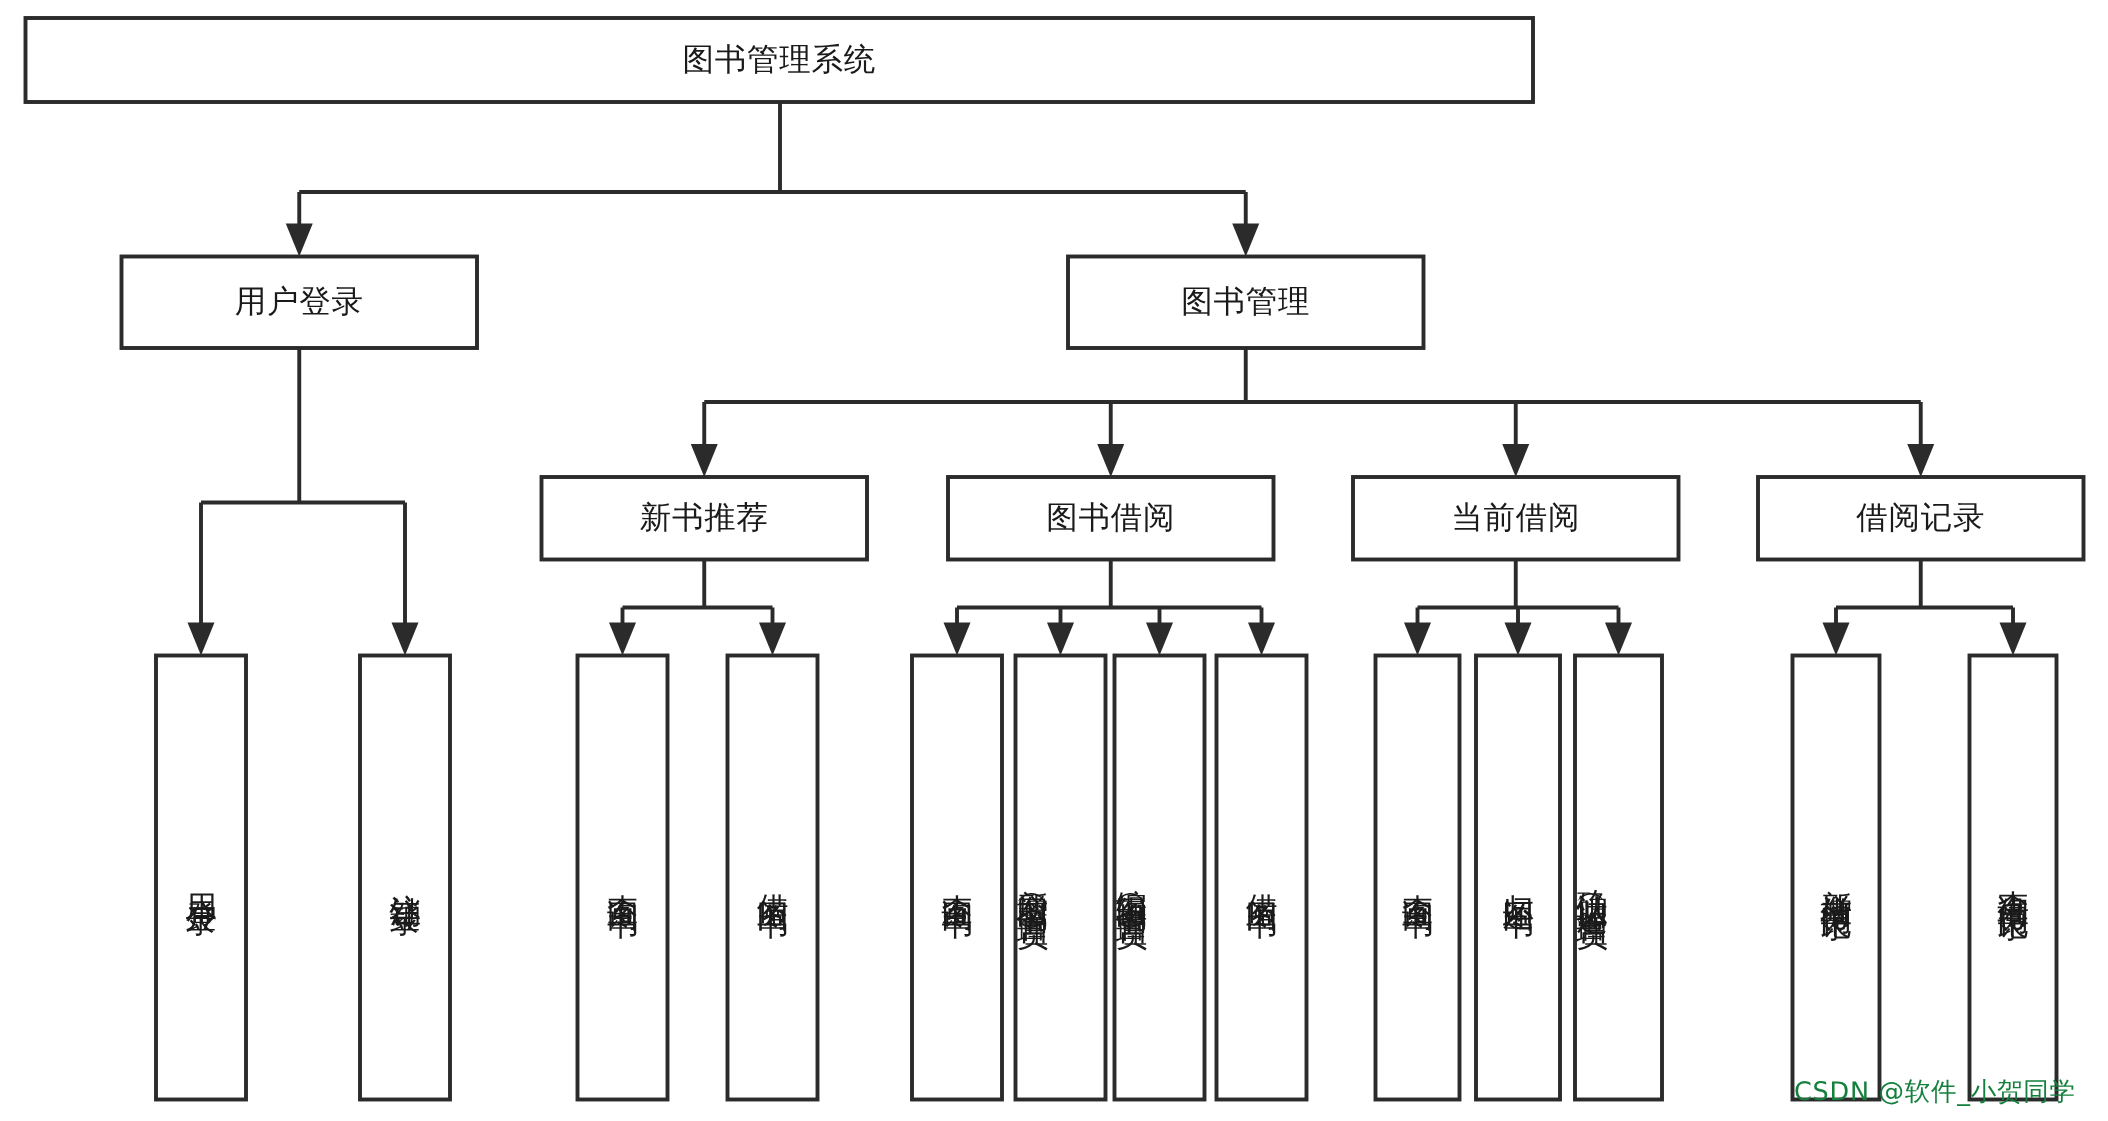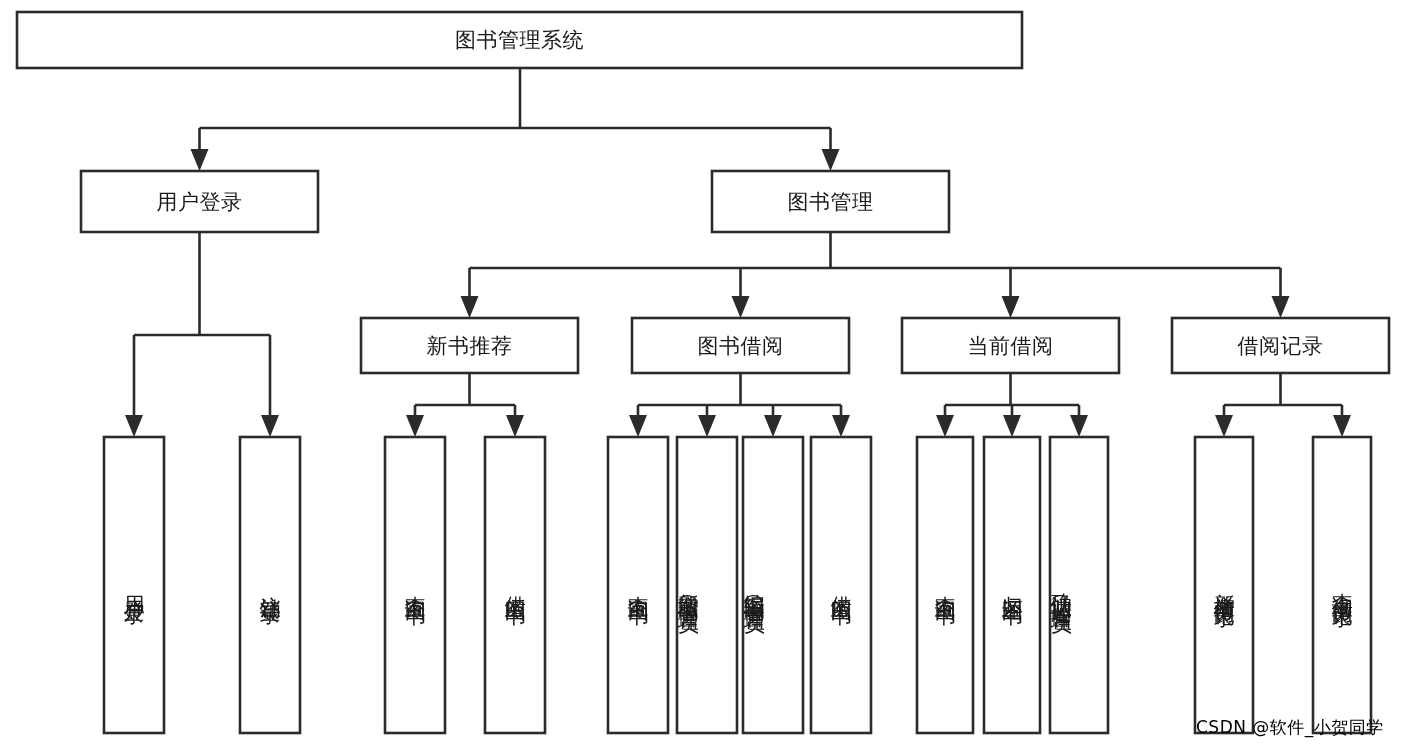--- a/index.html
+++ b/index.html
@@ -74,21 +74,21 @@
     line-height: 1.06;
     color: #1a1a1a;
     letter-spacing: 3px;
     white-space: nowrap;
     text-align: center;
   }
   .watermark {
     position: absolute;
     font-family: "DejaVu Sans", "Liberation Sans", sans-serif;
     font-size: 17px;
-    color: #000000;
+    color: #15803d;
     white-space: nowrap;
     letter-spacing: 0.5px;
     pointer-events: none;
   }
 </style>
 </head>
 <body>
 
 <div id="diagram-root">
 

